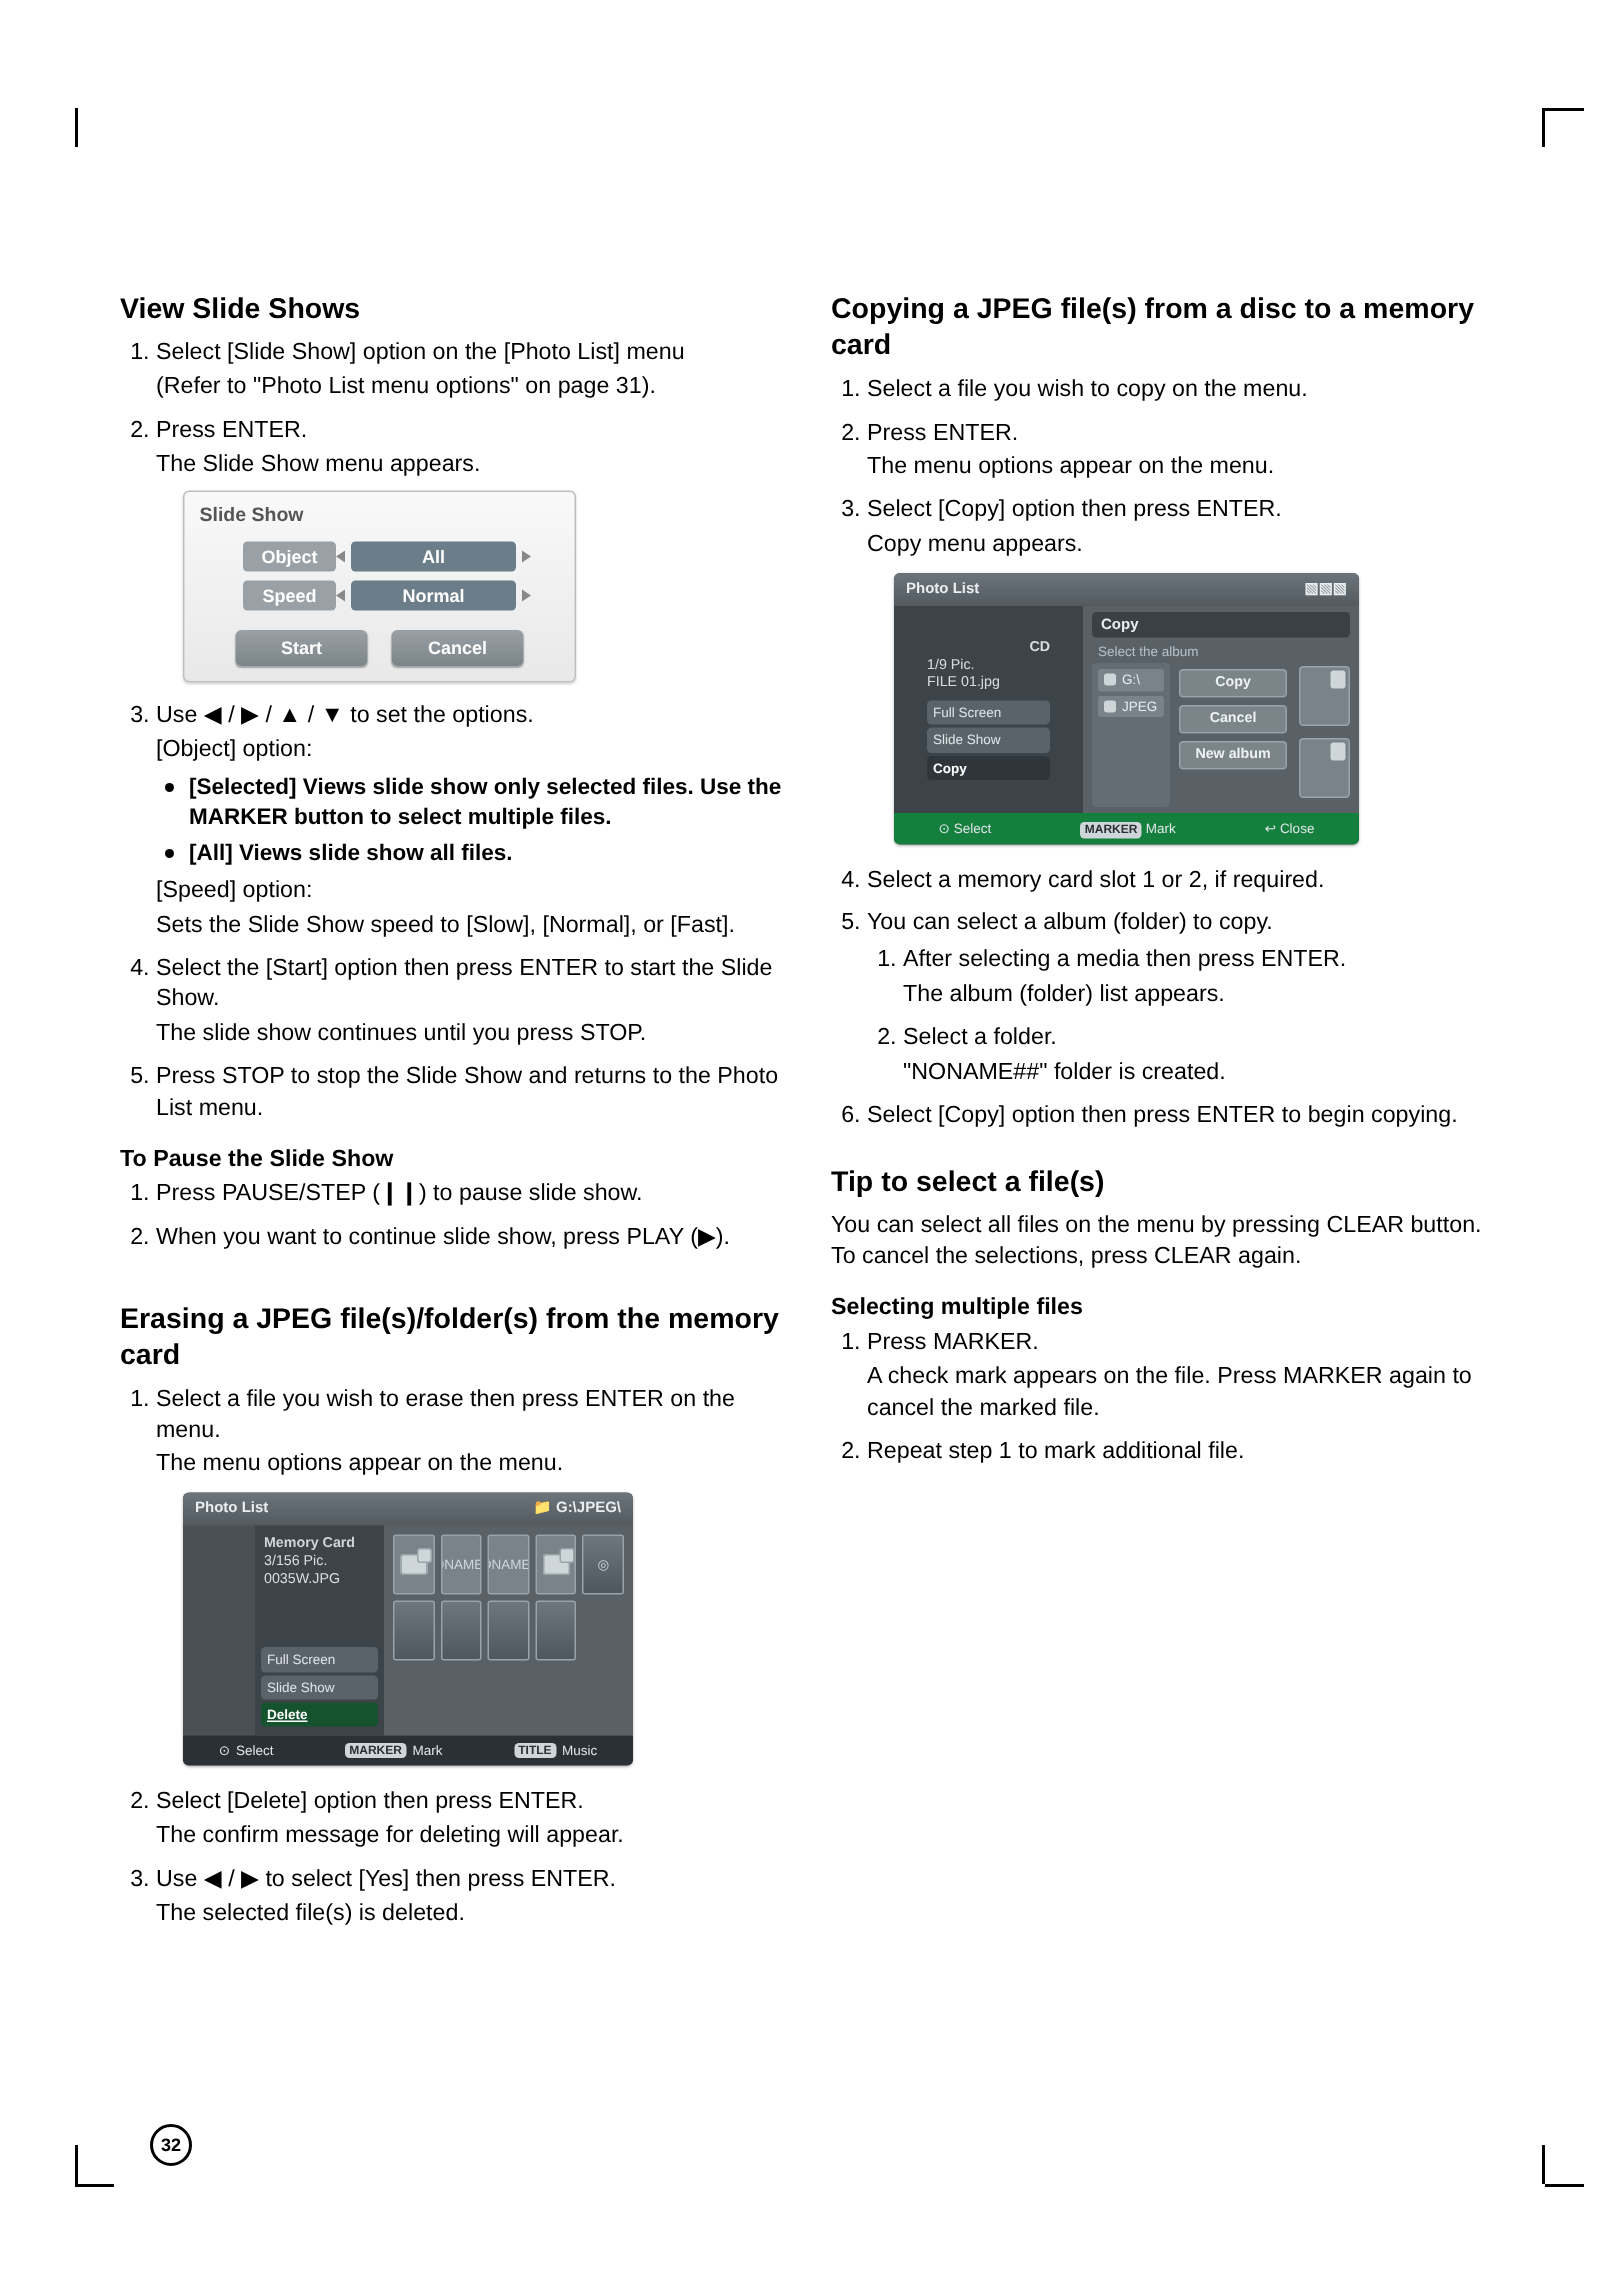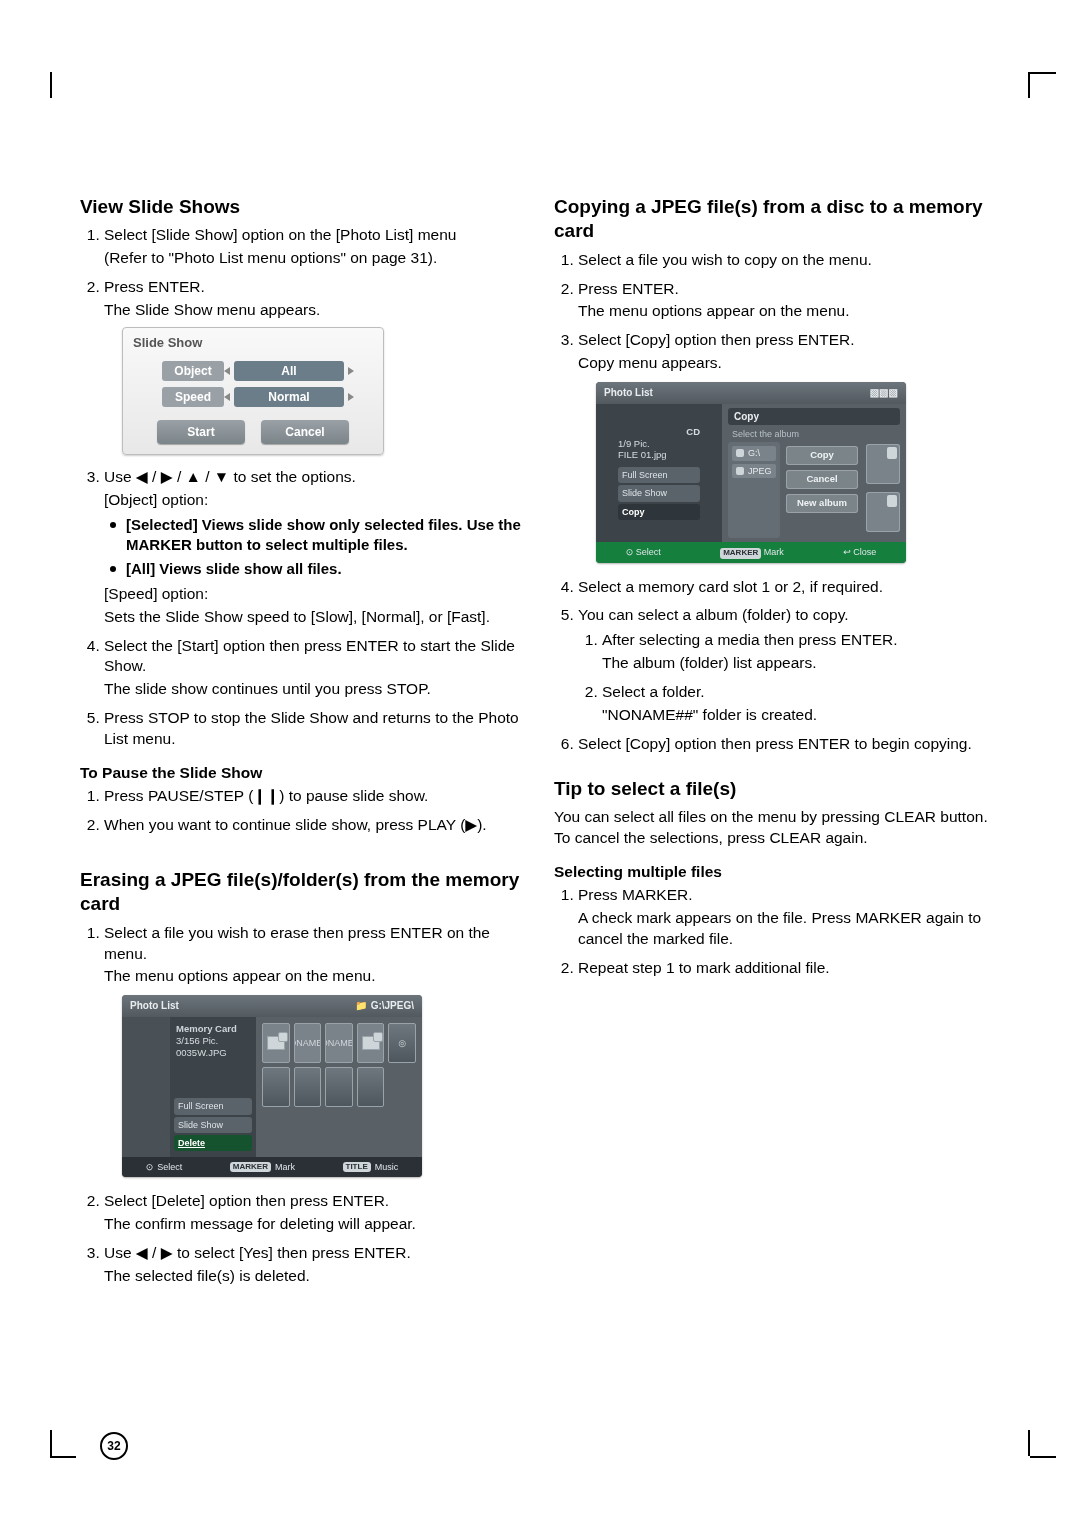--- a/index.html
+++ b/index.html
@@ -332,21 +332,21 @@
   .cb-bot {
     display:flex; justify-content:space-around;
     background:#15803d; padding:4px 0; font-size:9px; color:#dfe5e9;
   }
   .cb-bot .k {
     display:inline-block; min-width:22px; text-align:center;
     background:#cfd6da; color:#2a3035; border-radius:3px;
     padding:0 3px; font-weight:bold; font-size:8px;
   }
   .pagenum {
-    position:absolute; left:100px; bottom:68px;
+    position:absolute; left:100px; bottom:84px;
     width:24px; height:24px; border:2px solid #000; border-radius:50%;
     display:flex; align-items:center; justify-content:center;
     font-size:12px; font-weight:bold;
   }
 </style>
 </head>
 <body>
 
 <div class="page">
   <div class="cm-tl"></div>

